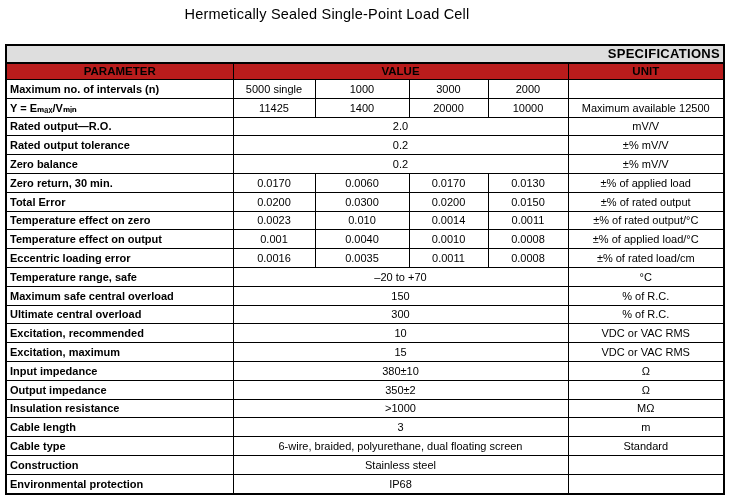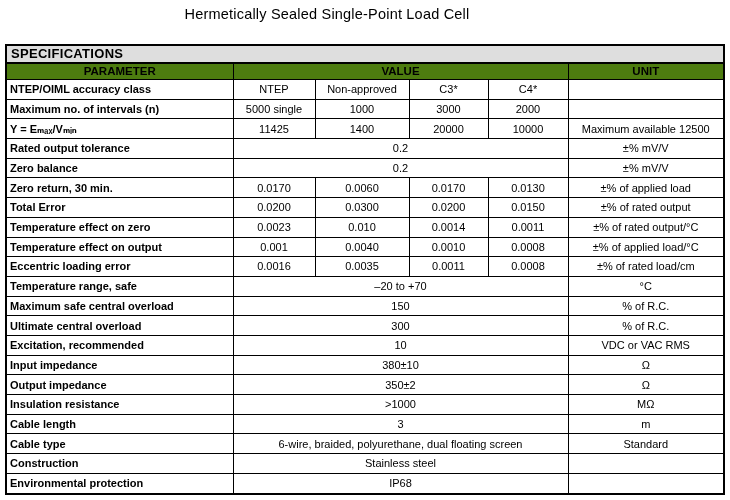--- a/index.html
+++ b/index.html
@@ -43,34 +43,34 @@
   table.spec-table th,
   table.spec-table td {
     border: 1px solid #000000;
     padding: 0 3px;
     line-height: 1.1;
     overflow: hidden;
     white-space: nowrap;
   }
   tr.spec-bar th {
     background: #dedede;
-    text-align: left;
+    text-align: right;
     font-size: 13px;
     font-weight: 700;
     height: 16px;
     padding-left: 4px;
     border-bottom: 2px solid #000000;
     letter-spacing: 0.3px;
   }
   tr.col-header th {
     font-size: 11.5px;
     font-weight: 700;
     text-align: center;
     height: 15px;
-    background: #4d7c0f;
+    background: #b91c1c;
   }
   td.param {
     font-weight: 700;
     text-align: left;
     padding-left: 4px;
   }
   td.val, td.unit {
     font-weight: 400;
     text-align: center;
   }
@@ -96,44 +96,41 @@
         <th colspan="6">SPECIFICATIONS</th>
       </tr>
       <tr class="col-header">
         <th>PARAMETER</th>
         <th colspan="4">VALUE</th>
         <th>UNIT</th>
       </tr>
     </thead>
     <tbody>
         <tr>
-          <td class="param">NTEP/OIML accuracy class</td>
-          <td class="val">NTEP</td>
-          <td class="val">Non-approved</td>
-          <td class="val">C3*</td>
-          <td class="val">C4*</td>
-          <td class="unit"></td>
-        </tr>
-        <tr>
           <td class="param">Maximum no. of intervals (n)</td>
           <td class="val">5000 single</td>
           <td class="val">1000</td>
           <td class="val">3000</td>
           <td class="val">2000</td>
           <td class="unit"></td>
         </tr>
         <tr>
           <td class="param">Y = Eₘₐₓ/Vₘᵢₙ</td>
           <td class="val">11425</td>
           <td class="val">1400</td>
           <td class="val">20000</td>
           <td class="val">10000</td>
           <td class="unit">Maximum available 12500</td>
         </tr>
         <tr>
+          <td class="param">Rated output—R.O.</td>
+          <td class="val" colspan="4">2.0</td>
+          <td class="unit">mV/V</td>
+        </tr>
+        <tr>
           <td class="param">Rated output tolerance</td>
           <td class="val" colspan="4">0.2</td>
           <td class="unit">±% mV/V</td>
         </tr>
         <tr>
           <td class="param">Zero balance</td>
           <td class="val" colspan="4">0.2</td>
           <td class="unit">±% mV/V</td>
         </tr>
         <tr>
@@ -190,20 +187,25 @@
           <td class="param">Ultimate central overload</td>
           <td class="val" colspan="4">300</td>
           <td class="unit">% of R.C.</td>
         </tr>
         <tr>
           <td class="param">Excitation, recommended</td>
           <td class="val" colspan="4">10</td>
           <td class="unit">VDC or VAC RMS</td>
         </tr>
         <tr>
+          <td class="param">Excitation, maximum</td>
+          <td class="val" colspan="4">15</td>
+          <td class="unit">VDC or VAC RMS</td>
+        </tr>
+        <tr>
           <td class="param">Input impedance</td>
           <td class="val" colspan="4">380±10</td>
           <td class="unit">Ω</td>
         </tr>
         <tr>
           <td class="param">Output impedance</td>
           <td class="val" colspan="4">350±2</td>
           <td class="unit">Ω</td>
         </tr>
         <tr>

